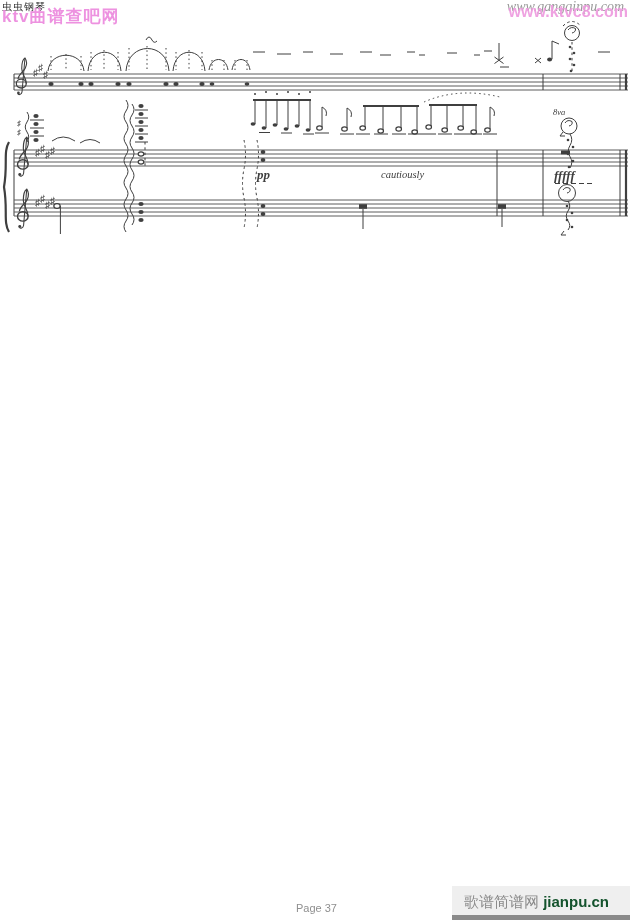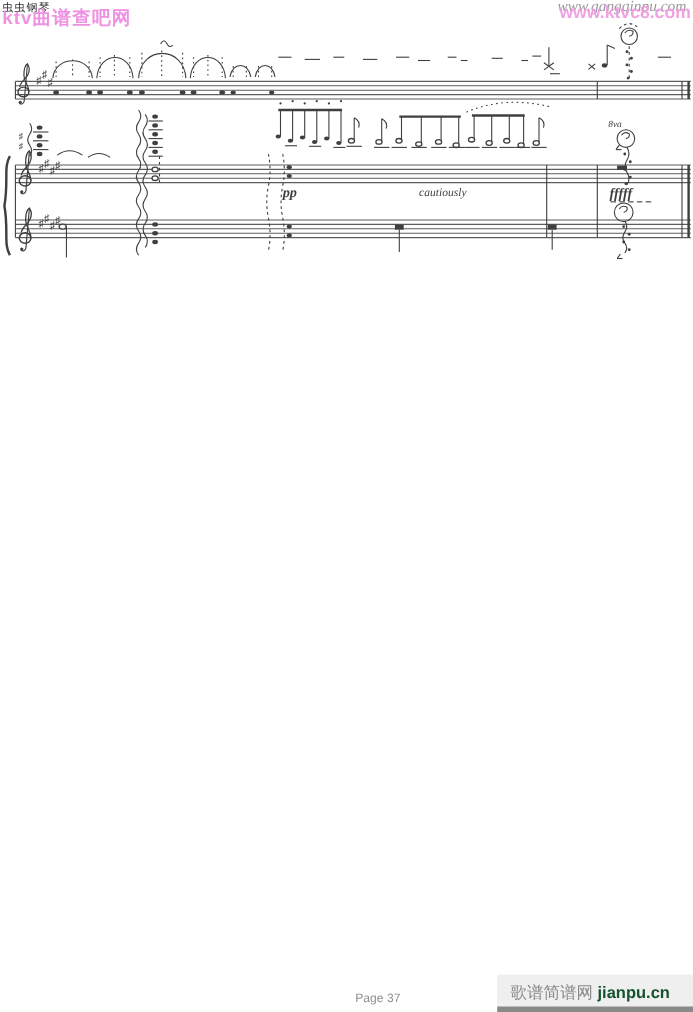--- a/index.html
+++ b/index.html
@@ -3,21 +3,21 @@
 <meta charset="utf-8">
 <style>
   html,body{margin:0;padding:0;background:#fff;}
   #page{position:relative;width:630px;height:920px;background:#fff;overflow:hidden;
         font-family:"Liberation Sans",sans-serif;}
   .abs{position:absolute;white-space:nowrap;}
   #wm-title{left:2px;top:0;font-size:10px;color:#2a2a2a;letter-spacing:1px;}
   #wm-ktv{left:2px;top:5px;font-size:17px;font-weight:bold;color:#ec87dd;opacity:.9;letter-spacing:1px;}
   #wm-gray{right:6px;top:-1px;font-size:14px;font-style:italic;color:#9a9a9a;font-family:"Liberation Serif",serif;}
   #wm-pink{right:2px;top:3px;font-size:16px;font-weight:600;color:#ee9bdf;opacity:.92;}
-  #page-num{left:296px;top:902px;font-size:11px;color:#8f8f8f;margin-left:27px;}
+  #page-num{left:296px;top:902px;font-size:11px;color:#8f8f8f;}
   #footer-right{left:452px;top:886px;width:178px;height:29px;background:#efefef;padding-top:7px;padding-left:12px;font-size:15px;}
   #footer-right .gname{color:#8a8a8a;margin-top:24px;}
   #footer-right .gdom{color:#14532d;font-weight:bold;}
   #footer-band{left:452px;top:915px;width:178px;height:5px;background:#707070;opacity:.8;}
   svg{position:absolute;left:0;top:0;}
   .sl{stroke:#5c5c5c;stroke-width:1;}
   .ik{stroke:#3f3f3f;fill:none;stroke-width:1;}
   .ik2{stroke:#3f3f3f;fill:none;stroke-width:2.2;}
   .fl{fill:#3f3f3f;stroke:none;}
   .oh{fill:#fff;stroke:#3f3f3f;stroke-width:1.2;}

